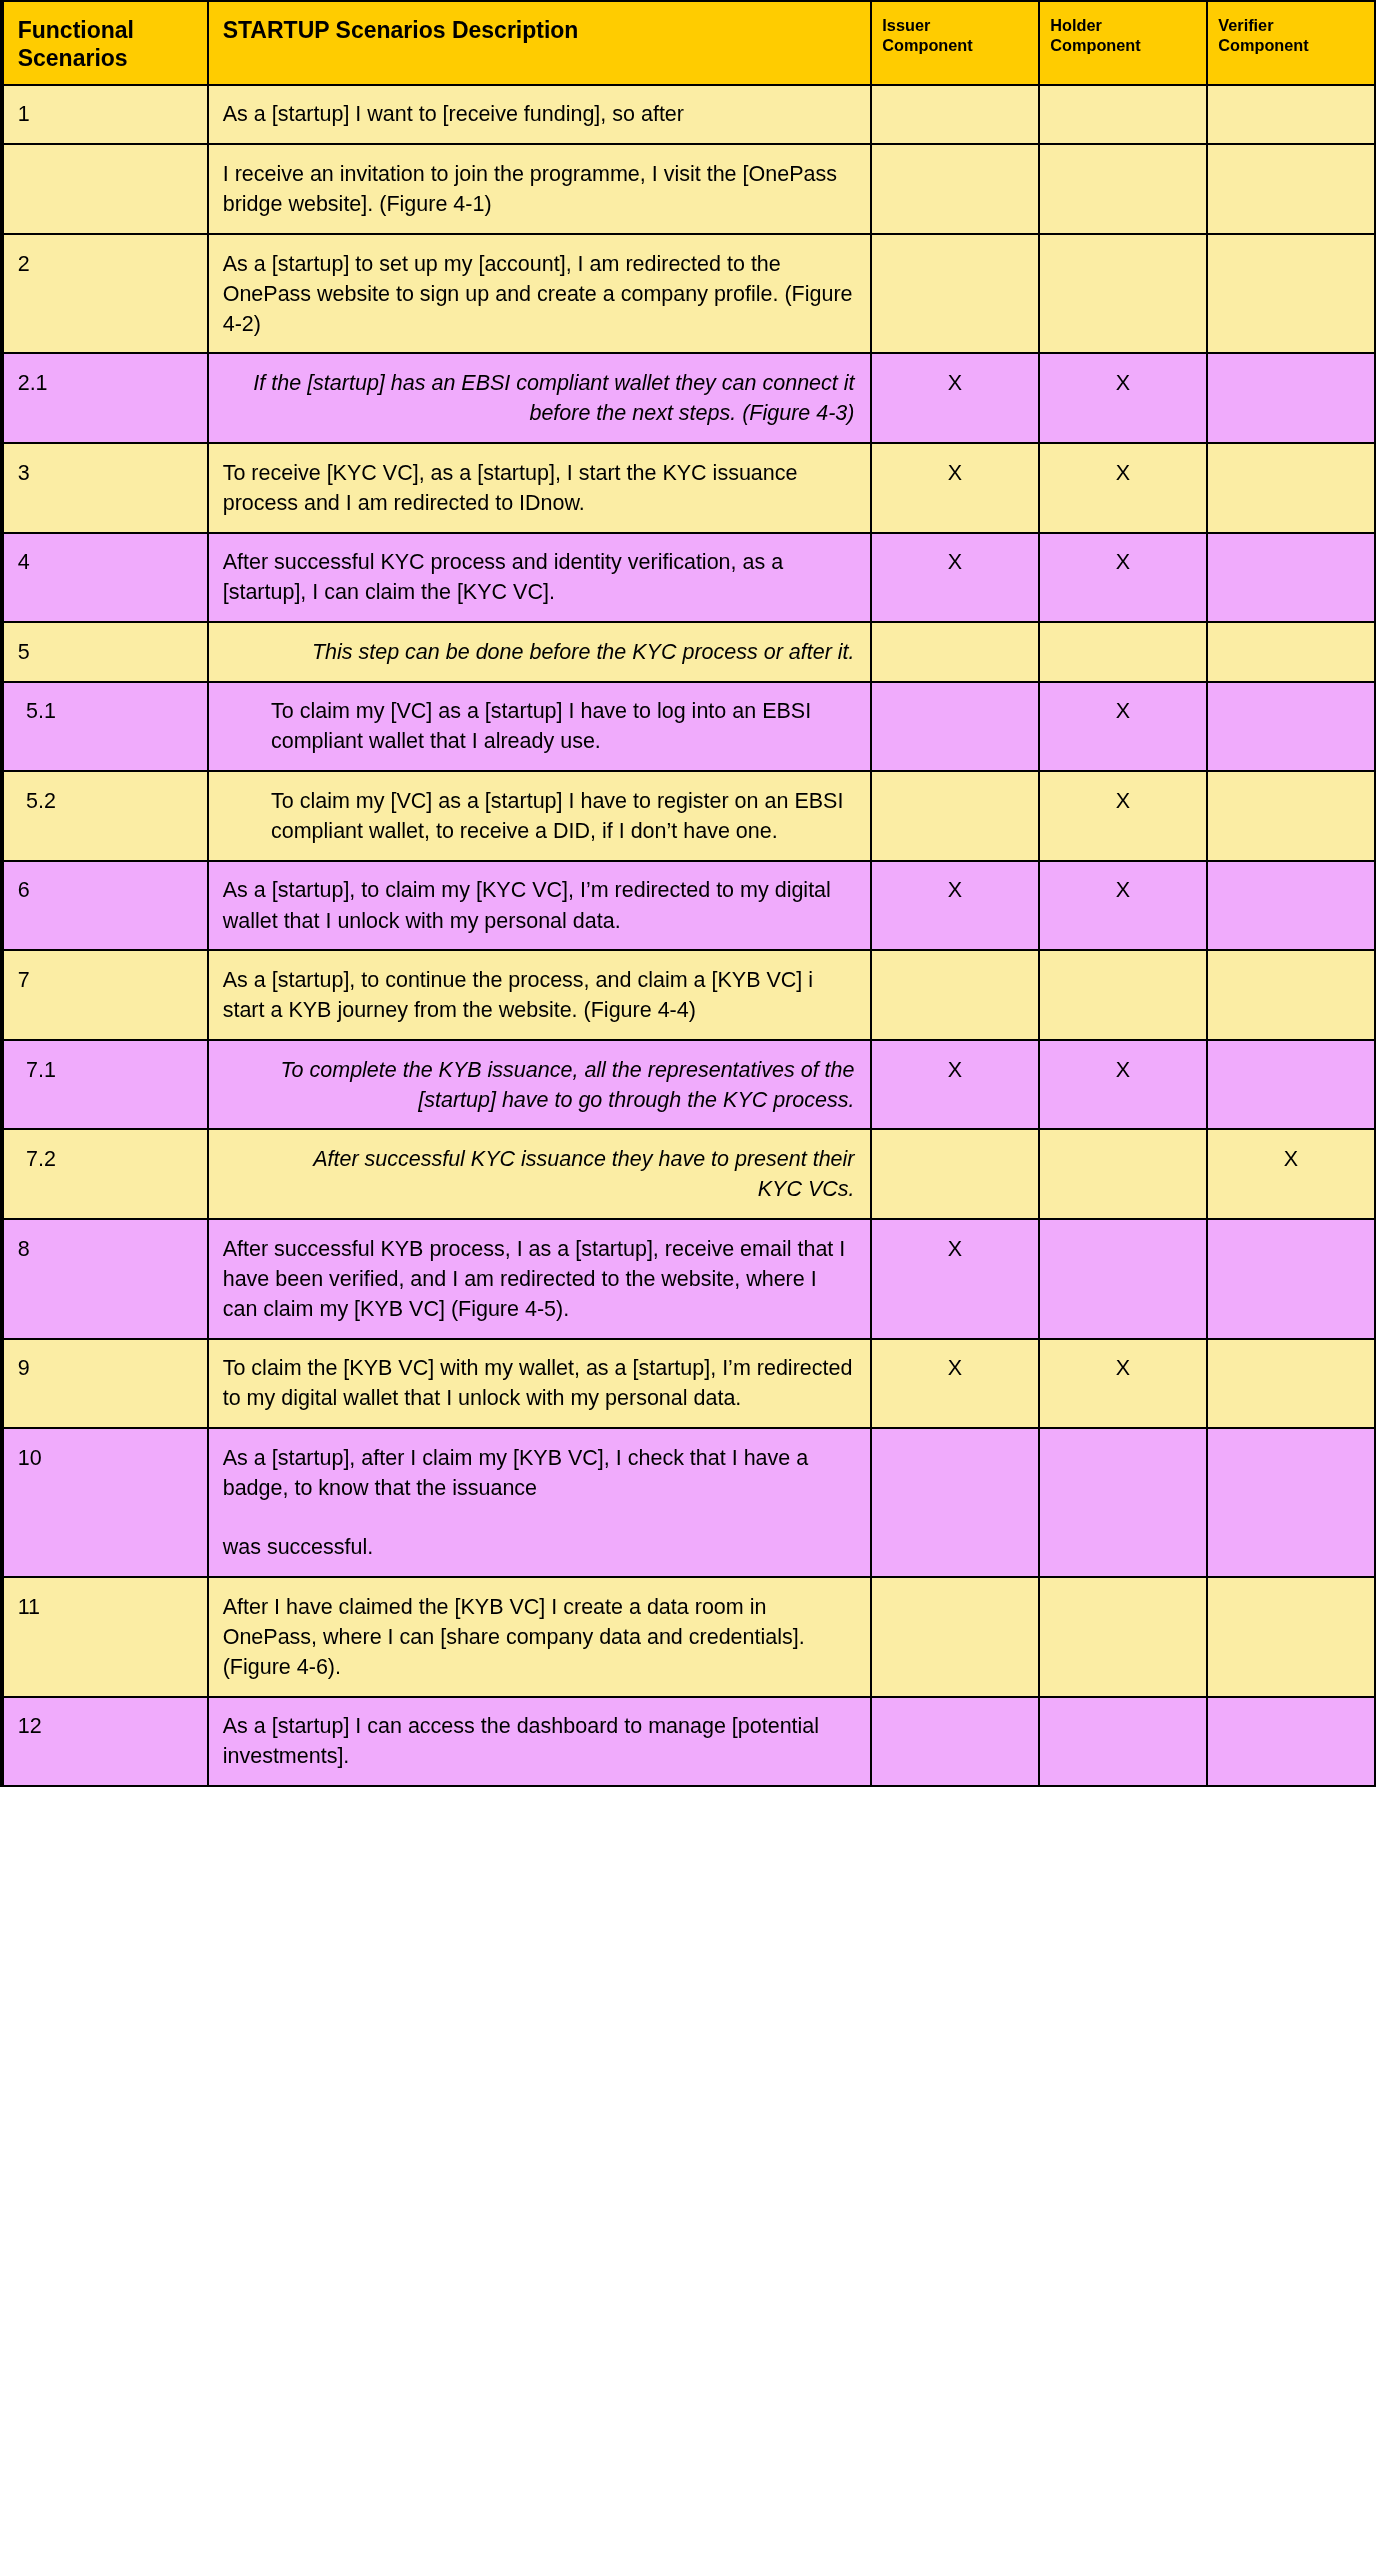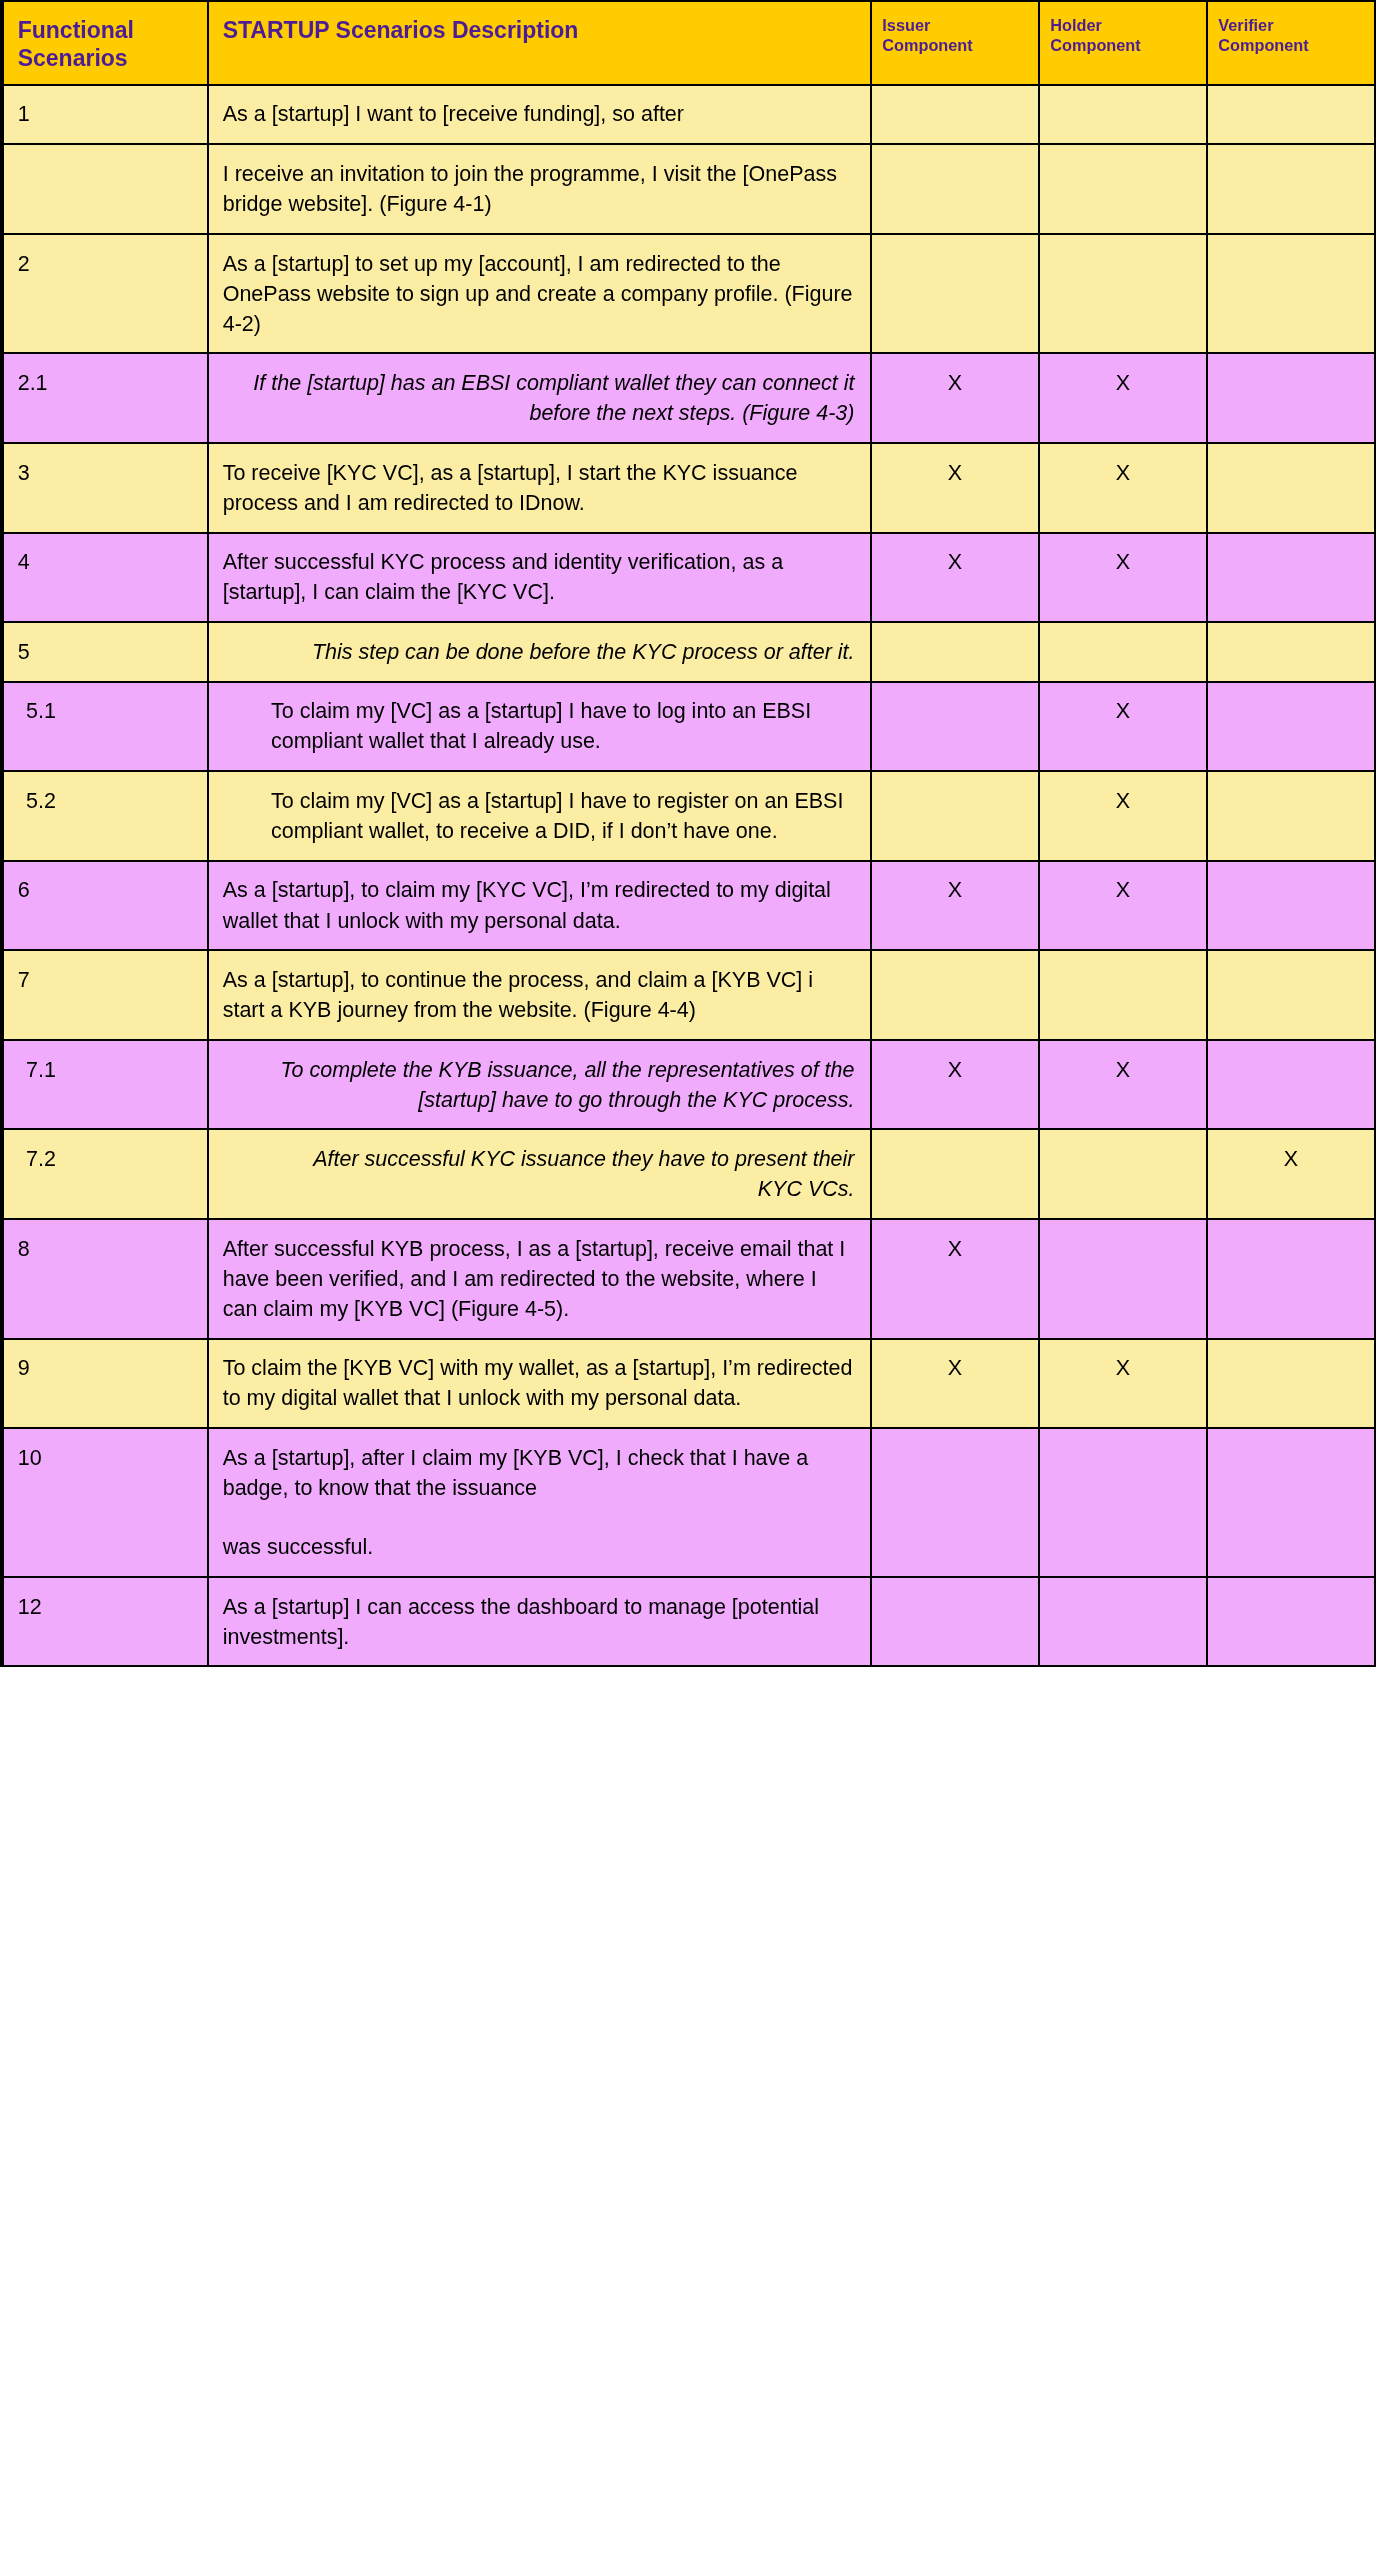--- a/index.html
+++ b/index.html
@@ -21,21 +21,21 @@
     border-left: 4.3px solid #000000;
     border-right: 2.6px solid #000000;
   }
   #scenario-table col.c-num   { width: 206px; }
   #scenario-table col.c-desc  { width: 663px; }
   #scenario-table col.c-comp  { width: 168px; }
 
   
   thead th {
     background: #FFCC00;
-    color: #4c1d95;
+    color: #000000;
     font-weight: bold;
     text-align: left;
     vertical-align: top;
     border: 2.6px solid #000000;
     padding: 12px 12px 12px 13.7px;
     line-height: 1.22;
   }
   th.h-num {
     font-size: 23px;
     padding-top: 13.7px;
@@ -255,20 +255,29 @@
       <tr class="shade-a">
         <td class="num">10</td>
         <td class="desc">
           <p>As a  [startup], after I claim my [KYB VC], I check that I have a badge, to know that the issuance</p>
           <p class="gap">was successful.</p>
         </td>
         <td class="comp"></td>
         <td class="comp"></td>
         <td class="comp"></td>
       </tr>
+      <tr class="shade-b">
+        <td class="num">11</td>
+        <td class="desc">
+          <p>After I have claimed the [KYB VC] I create a data room in OnePass, where I can [share company data and credentials]. (Figure 4-6).</p>
+        </td>
+        <td class="comp"></td>
+        <td class="comp"></td>
+        <td class="comp"></td>
+      </tr>
       <tr class="shade-a">
         <td class="num">12</td>
         <td class="desc">
           <p>As a [startup] I can access the dashboard to manage [potential investments].</p>
         </td>
         <td class="comp"></td>
         <td class="comp"></td>
         <td class="comp"></td>
       </tr>
     </tbody>

